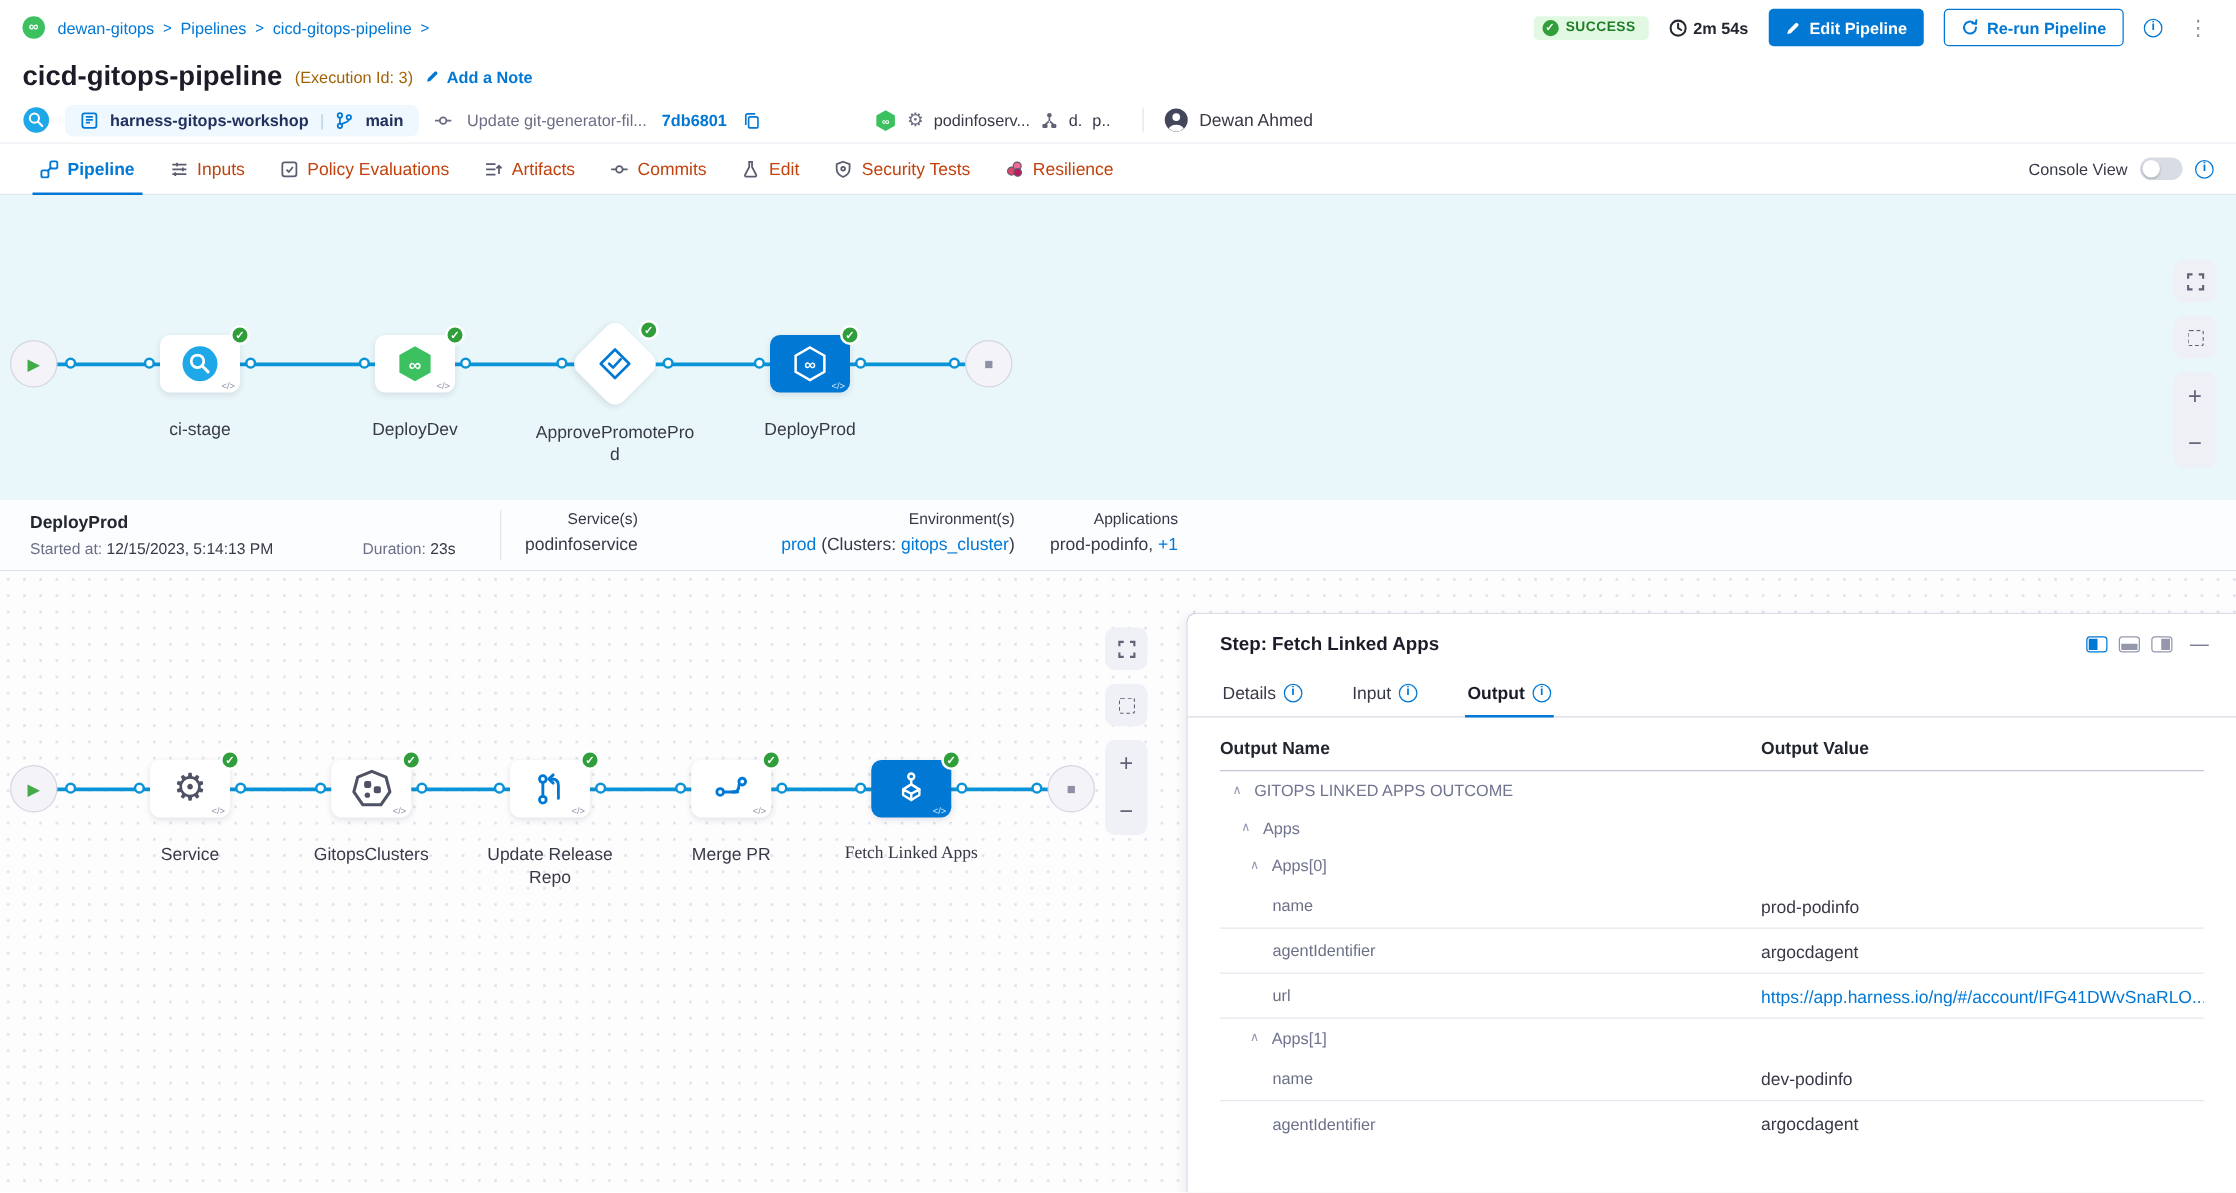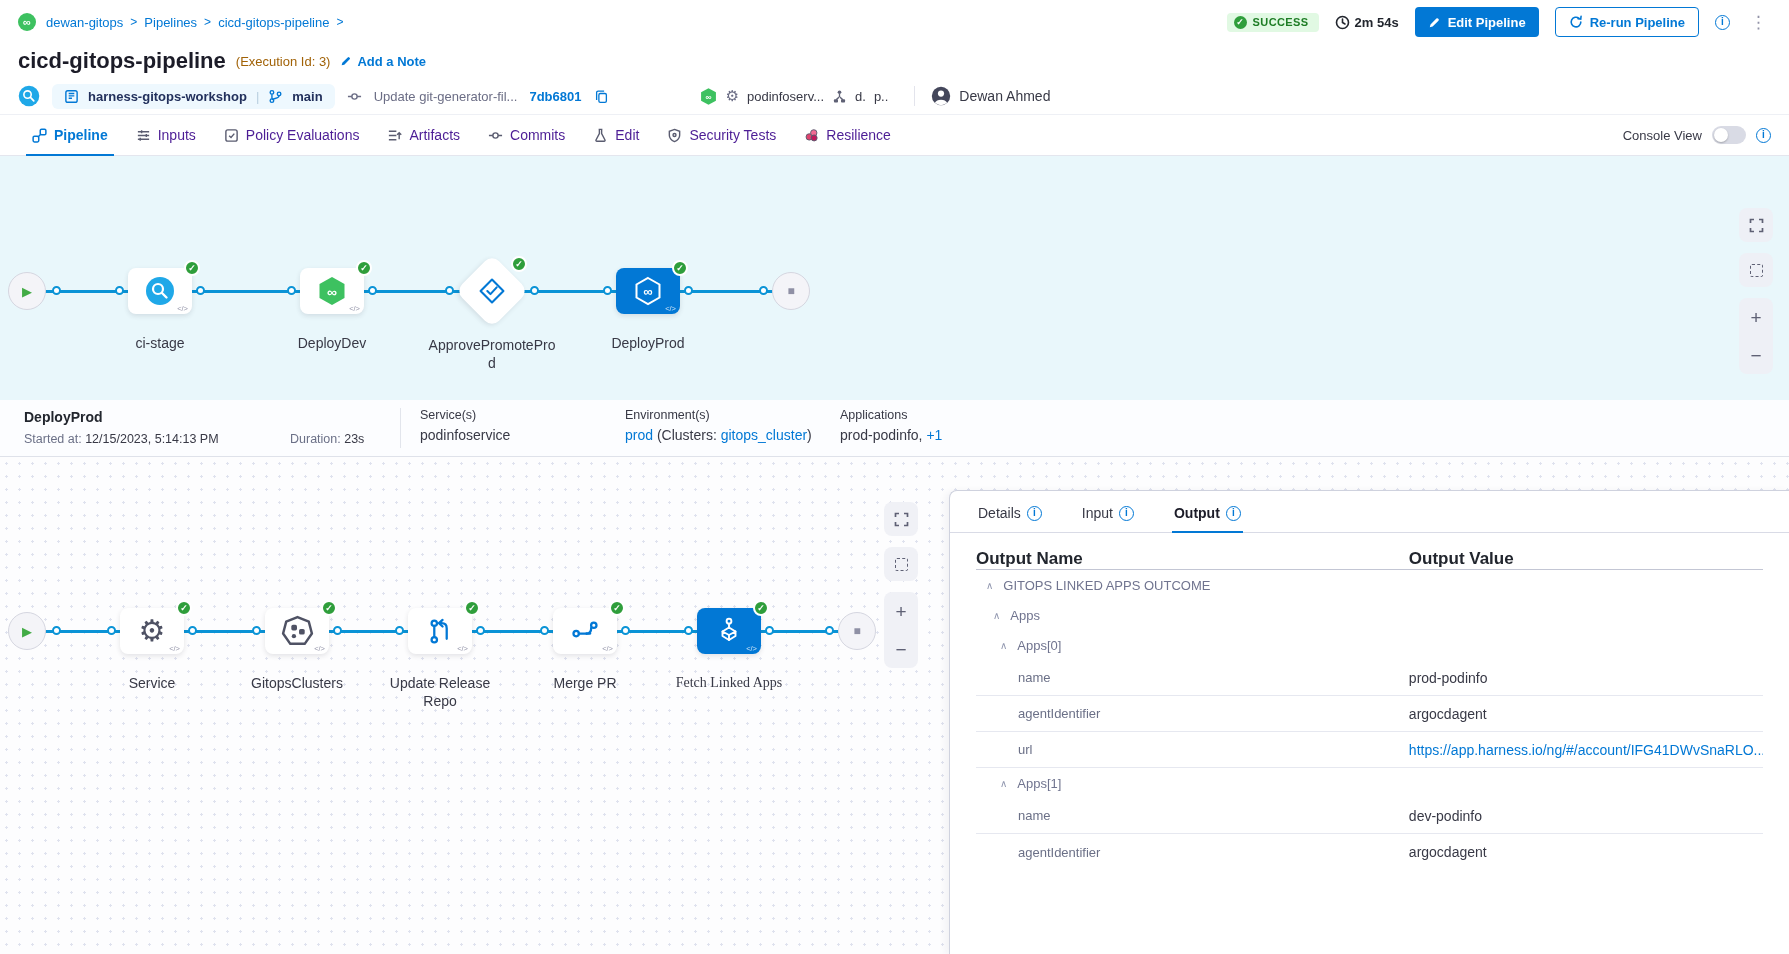--- a/index.html
+++ b/index.html
@@ -42,21 +42,21 @@
   .pill .bar { color:#b9cfdf; }
   .mut { color:#6b6d85; }
   .sha { color:#0278d5; font-weight:bold; }
   .svc-grp { display:flex; align-items:center; gap:8px; margin-left:78px; }
   .usr-grp { display:flex; align-items:center; gap:8px; margin-left:14px; padding-left:16px; border-left:1px solid #e3e4ec; font-size:14px;}
   .hex-sm { flex:0 0 auto; }
 
   
   .tabs-row { height:42px; display:flex; align-items:stretch; padding:0 18px; border-top:1px solid #eef0f5;
     border-bottom:1px solid #e4e6ee; }
-  .tab { display:flex; align-items:center; gap:7px; font-size:14px; color:#4c1d95; padding:0 14px;
+  .tab { display:flex; align-items:center; gap:7px; font-size:14px; color:#c2410c; padding:0 14px;
     cursor:pointer; position:relative; }
   .tab svg { stroke:#5a5c70; }
   .tab.active { color:#0278d5; font-weight:bold; }
   .tab.active svg { stroke:#0278d5; }
   .tab.active::after { content:""; position:absolute; left:8px; right:8px; bottom:-1px; height:2.5px; background:#0278d5; }
   .tabs-right { margin-left:auto; display:flex; align-items:center; gap:10px; font-size:13px; color:#383946; }
   .toggle { width:34px; height:18px; border-radius:9px; background:#d9dbe5; position:relative; cursor:pointer; }
   .toggle .knob { position:absolute; left:2px; top:2px; width:14px; height:14px; border-radius:50%; background:#fff;
     box-shadow:0 1px 2px rgba(0,0,0,.25); }
 
@@ -92,21 +92,21 @@
   .marquee-box { width:13px; height:13px; border:1.5px dashed #5f6175; border-radius:2px; }
 
   
   .info-bar { position:relative; height:57px; background:#fcfdff; border-bottom:1px solid #dfe2ea; font-size:12.5px; }
   .ib-name { position:absolute; left:24px; top:9px; font-size:14px; font-weight:bold; color:#22262e; }
   .ib-started { position:absolute; left:24px; top:32px; color:#383946; }
   .ib-started .lb, .ib-dur .lb { color:#6b7087; }
   .ib-dur { position:absolute; left:290px; top:32px; color:#383946; }
   .ib-div { position:absolute; left:400px; top:8px; bottom:8px; width:1px; background:#e2e5ec; }
   .ib-col { position:absolute; top:8px; }
-  .ib-col .lb { color:#383946; font-size:12.5px; display:block; margin-bottom:5px; }
+  .ib-col .lb { color:#383946; font-size:12.5px; display:block; margin-bottom:5px;text-align:right; }
   .ib-col .val { font-size:14px; color:#383946; }
   .lnk { color:#0278d5; cursor:pointer; }
 
   
   .content { position:relative; height:497px;
     background-image:radial-gradient(#dfe2ee 1px, transparent 1.2px); background-size:13px 13px; background-color:#fdfdfe; }
 
   
   .panel { position:absolute; left:949px; right:0; top:33px; bottom:0; background:#fff;
     border-left:1px solid #cfd2de; border-top:1px solid #cfd2de; border-top-left-radius:8px;
@@ -119,21 +119,21 @@
   .lv.l i { left:1px; top:1px; bottom:1px; width:45%; background:#0278d5; }
   .lv.b i { left:1px; right:1px; bottom:1px; height:45%; }
   .lv.r i { right:1px; top:1px; bottom:1px; width:45%; }
   .collapse-dash { color:#6b7087; font-size:15px; margin-left:14px; cursor:pointer; }
   .panel-tabs { display:flex; gap:36px; padding:6px 26px 0; border-bottom:1px solid #d9dbe6; }
   .ptab { display:flex; align-items:center; gap:6px; font-size:14px; color:#383946; padding:8px 2px 11px; cursor:pointer; position:relative;}
   .ptab.active { font-weight:bold; color:#1c1c28; }
   .ptab.active::after { content:""; position:absolute; left:0; right:0; bottom:-1px; height:2.5px; background:#0278d5; }
 
   .otable { margin:16px 26px 0; }
-  .ot-head { display:flex; border-bottom:1px solid #c3c6d4; font-size:17px; font-weight:bold; color:#22262e; }
+  .ot-head { display:flex; padding-bottom:10px; border-bottom:1px solid #c3c6d4; font-size:14px; font-weight:bold; color:#22262e; }
   .cname { width:55%; } .cval { flex:1; }
   .orow-g { display:flex; align-items:center; height:30px; gap:10px; font-size:13px; color:#70748f; cursor:pointer; }
   .orow-g .caret { font-size:10px; color:#9298b0; }
   .lv0 { padding-left:10px; } .lv1 { padding-left:17px; } .lv2 { padding-left:24px; }
   .orow-kv { display:flex; align-items:center; height:36px; border-bottom:1px solid #e6e8f0; }
   .orow-kv .k { width:55%; padding-left:42px; font-size:13px; color:#6b7087; }
   .orow-kv .v { flex:1; font-size:14px; color:#383946; white-space:nowrap; overflow:hidden; }
   .orow-kv .v.link { color:#0278d5; cursor:pointer; }
 
   svg.ic { display:block; }
@@ -531,20 +531,33 @@
       </div>
     <div class="ctl" style="left:884px; top:90px; background:#f0f1f6;">
         <div class="marquee-box"></div>
       </div>
     <div class="ctl-group" style="left:884px; top:135px; background:#f0f1f6;">
       <span>+</span>
       <span>−</span>
     </div>
 
     <div class="panel">
+      <div class="panel-hdr">
+        <span class="panel-title">Step: Fetch Linked Apps</span>
+        <span class="lv l active">
+            <i></i>
+          </span>
+        <span class="lv b">
+            <i></i>
+          </span>
+        <span class="lv r">
+            <i></i>
+          </span>
+        <span class="collapse-dash">—</span>
+      </div>
       <div class="panel-tabs">
         <div class="ptab">
           <span>Details</span>
             <span class="info-i">i</span>
           </div>
         <div class="ptab">
           <span>Input</span>
             <span class="info-i">i</span>
           </div>
         <div class="ptab active">

